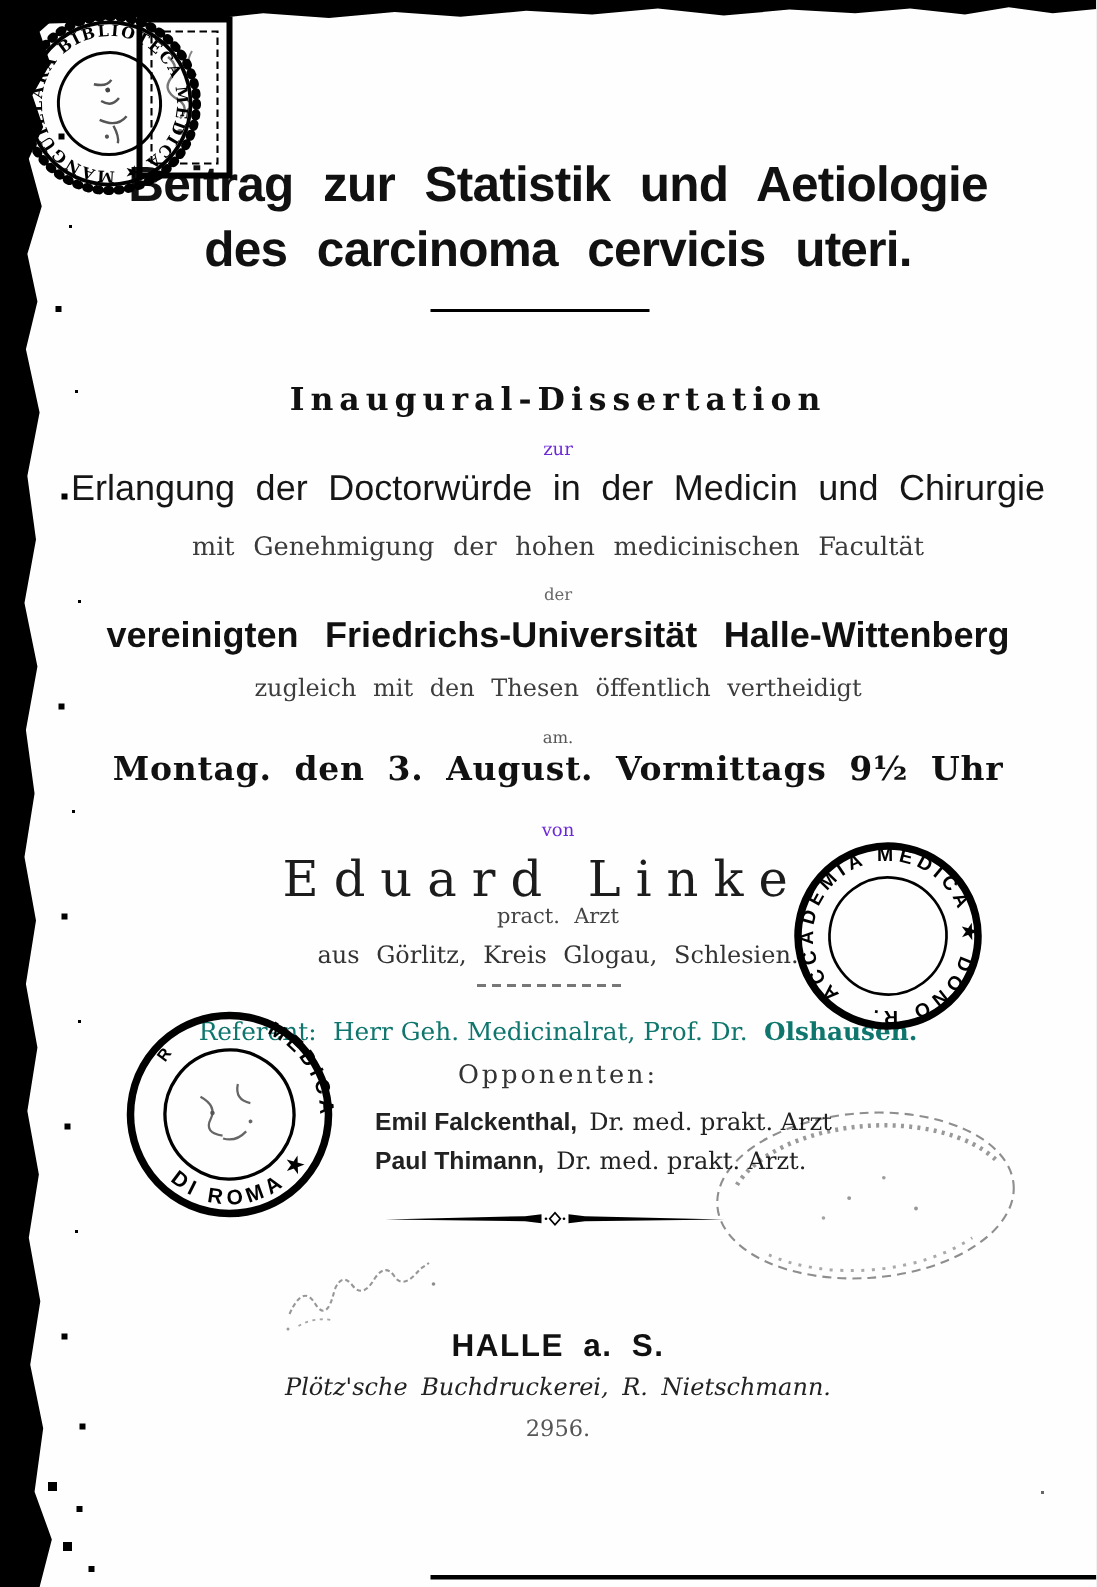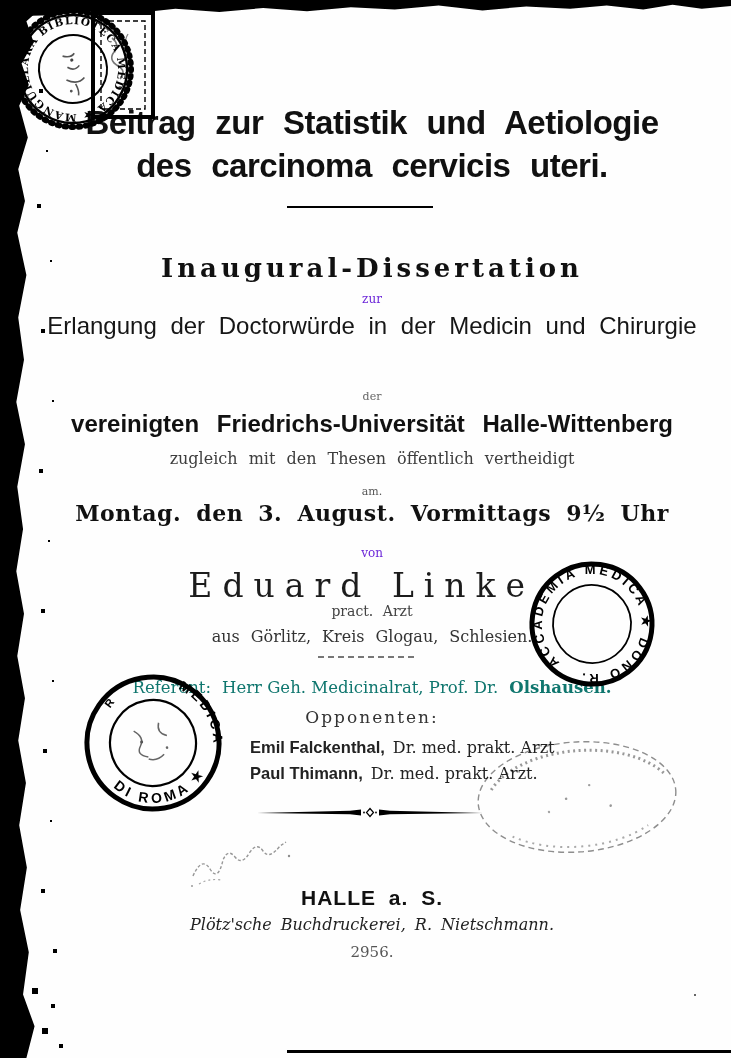--- a/index.html
+++ b/index.html
@@ -20,21 +20,21 @@
     42px 890px 0 1px #000,54px 950px 0 1px #000,34px 990px 0 2px #000,52px 1005px 0 1px #000,
     44px 1030px 0 2px #000,60px 1045px 0 1px #000,694px 994px 0 0 #666;}
   .edge-bottom-line{position:absolute;left:287px;top:1050px;width:444px;height:3px;background:#000;z-index:1;}
 
   
   .ln{position:absolute;left:22px;width:700px;text-align:center;z-index:2;white-space:nowrap;}
   .sans{font-family:"Liberation Sans",sans-serif;}
   .t1{top:104px;font-size:33px;font-weight:bold;word-spacing:11px;letter-spacing:-0.5px;}
   .t2{top:147px;font-size:33px;font-weight:bold;word-spacing:11px;letter-spacing:-0.5px;}
   .rule1{position:absolute;top:206px;left:287px;width:146px;height:2px;background:#000;z-index:2;}
-  .inaug{top:253px;font-size:26px;font-weight:bold;letter-spacing:4px;word-spacing:3px;}
+  .inaug{top:253px;font-size:21px;font-weight:bold;letter-spacing:4px;word-spacing:3px;}
   .tiny{font-size:12px;color:#6d28d9;}
   .zur{top:292px;}
   .degree{top:312px;font-size:24px;color:#161616;word-spacing:7px;}
   .approval{top:355px;font-size:17px;color:#3a3a3a;word-spacing:7px;}
   .der{top:390px;font-size:11px;color:#666;}
   .univ{top:410px;font-size:24px;font-weight:bold;word-spacing:11px;}
   .defense{top:449px;font-size:16px;color:#3d3d3d;word-spacing:6px;}
   .am{top:485px;font-size:11px;color:#555;}
   .date{top:500px;font-size:22px;font-weight:bold;word-spacing:7px;letter-spacing:0.5px;}
   .von{top:546px;}
@@ -67,20 +67,21 @@
   <div class="specks"></div>
   <div class="edge-bottom-line"></div>
 
   <div class="ln sans t1">Beitrag zur Statistik und Aetiologie</div>
   <div class="ln sans t2">des carcinoma cervicis uteri.</div>
   <div class="rule1"></div>
 
   <div class="ln inaug">Inaugural-Dissertation</div>
   <div class="ln tiny zur">zur</div>
   <div class="ln sans degree">Erlangung der Doctorwürde in der Medicin und Chirurgie</div>
+  <div class="ln approval">mit Genehmigung der hohen medicinischen Facultät</div>
   <div class="ln der">der</div>
   <div class="ln sans univ">vereinigten Friedrichs-Universität Halle-Wittenberg</div>
   <div class="ln defense">zugleich mit den Thesen öffentlich vertheidigt</div>
   <div class="ln am">am.</div>
   <div class="ln date">Montag. den 3. August. Vormittags 9½ Uhr</div>
   <div class="ln tiny von">von</div>
 
   <div class="ln author-name">Eduard Linke,</div>
   <div class="ln author-title">pract. Arzt</div>
   <div class="ln author-origin">aus Görlitz, Kreis Glogau, Schlesien.</div>

